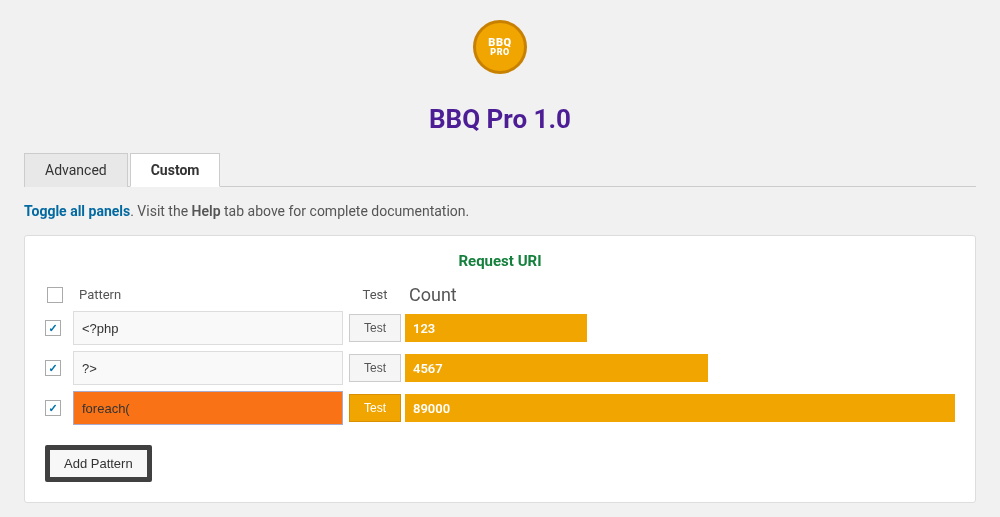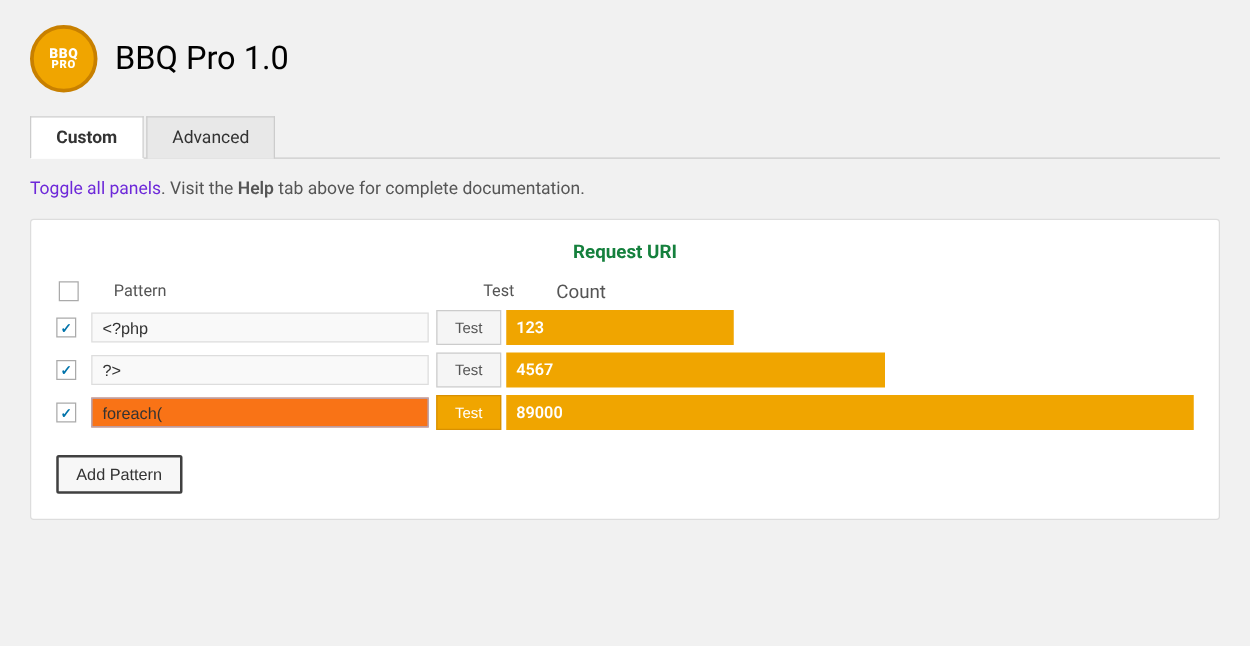--- a/index.html
+++ b/index.html
@@ -13,22 +13,23 @@
       overflow: hidden;
     }
     .page-wrapper {
       background: #f1f1f1;
       padding: 20px 24px;
     }
     
     .header {
       display: flex;
       align-items: center;
-      gap: 14px;
+      gap: 30px;
       margin-bottom: 18px;
+      flex-direction: column;
     }
     .logo {
       width: 54px;
       height: 54px;
       background: #f0a500;
       border-radius: 50%;
       display: flex;
       align-items: center;
       justify-content: center;
       flex-direction: column;
@@ -47,22 +48,22 @@
       color: white;
       line-height: 1;
       letter-spacing: 0.5px;
     }
     .app-title {
       font-size: 26px;
       font-weight: 400;
       color: #333;
     }
     .app-title span {
-      color: #000000;
-      font-weight: 400;
+      color: #4c1d95;
+      font-weight: 700;
     }
     
     .tabs-bar {
       display: flex;
       border-bottom: 1px solid #ccc;
       background: #f1f1f1;
       margin-bottom: 16px;
     }
     .tab {
       padding: 8px 20px;
@@ -82,22 +83,23 @@
       border-bottom: 1px solid white;
       z-index: 1;
     }
     
     .info-bar {
       margin-bottom: 16px;
       font-size: 14px;
       color: #555;
     }
     .info-bar a {
-      color: #6d28d9;
+      color: #0369a1;
       text-decoration: none;
+      font-weight: bold;
     }
     .info-bar strong {
       font-weight: 600;
     }
     
     .panel {
       background: white;
       border: 1px solid #ddd;
       border-radius: 3px;
       padding: 16px 20px 20px;
@@ -106,21 +108,21 @@
       font-size: 15px;
       font-weight: 700;
       margin-bottom: 14px;
       color: #15803d;
       text-align: center;
     }
     
     .table-header {
       display: flex;
       align-items: center;
-      gap: 12px;
+      gap: 0;
       margin-bottom: 6px;
       padding-left: 2px;
     }
     .col-checkbox {
       width: 28px;
       flex-shrink: 0;
     }
     .col-pattern {
       width: 270px;
       flex-shrink: 0;
@@ -129,40 +131,40 @@
       padding-left: 4px;
     }
     .col-test {
       width: 60px;
       flex-shrink: 0;
       font-size: 13px;
       color: #555;
       text-align: center;
     }
     .col-count {
-      font-size: 15px;
+      font-size: 18px;
       color: #555;
       padding-left: 4px;
     }
     
     .table-row {
       display: flex;
       align-items: center;
       margin-bottom: 6px;
     }
     .row-checkbox {
       width: 28px;
       flex-shrink: 0;
       display: flex;
       align-items: center;
     }
     .row-input {
       width: 270px;
       flex-shrink: 0;
-      height: 24px;
+      height: 34px;
       border: 1px solid #ddd;
       padding: 0 8px;
       font-size: 13px;
       background: #f9f9f9;
       color: #333;
       outline: none;
     }
     .row-input.selected {
       background: #f97316;
       border-color: #aac;
@@ -199,21 +201,21 @@
       padding: 0 8px;
       color: white;
       font-size: 13px;
       font-weight: 600;
       min-width: 40px;
     }
     
     .add-pattern-btn {
       margin-top: 14px;
       padding: 6px 14px;
-      border: 2px solid #404040;
+      border: 5px solid #404040;
       background: #f7f7f7;
       font-size: 13px;
       cursor: pointer;
       color: #333;
       border-radius: 2px;
     }
     
     .check-box {
       width: 16px;
       height: 16px;
@@ -251,22 +253,22 @@
       <span class="logo-text-bbq">BBQ</span>
       <span class="logo-text-pro">PRO</span>
     </div>
     <h1 class="app-title">
       <span>BBQ Pro</span>
       <span> <span>1.0</span></span>
     </h1>
   </div>
 
   <div class="tabs-bar">
+    <div class="tab">Advanced</div>
     <div class="tab active">Custom</div>
-    <div class="tab">Advanced</div>
   </div>
 
   <div class="info-bar">
     <a href="#">Toggle all panels</a><span>. Visit the <strong>Help</strong> tab above for complete documentation.</span>
   </div>
 
   <div class="panel">
     <div class="panel-title">Request URI</div>
 
     

